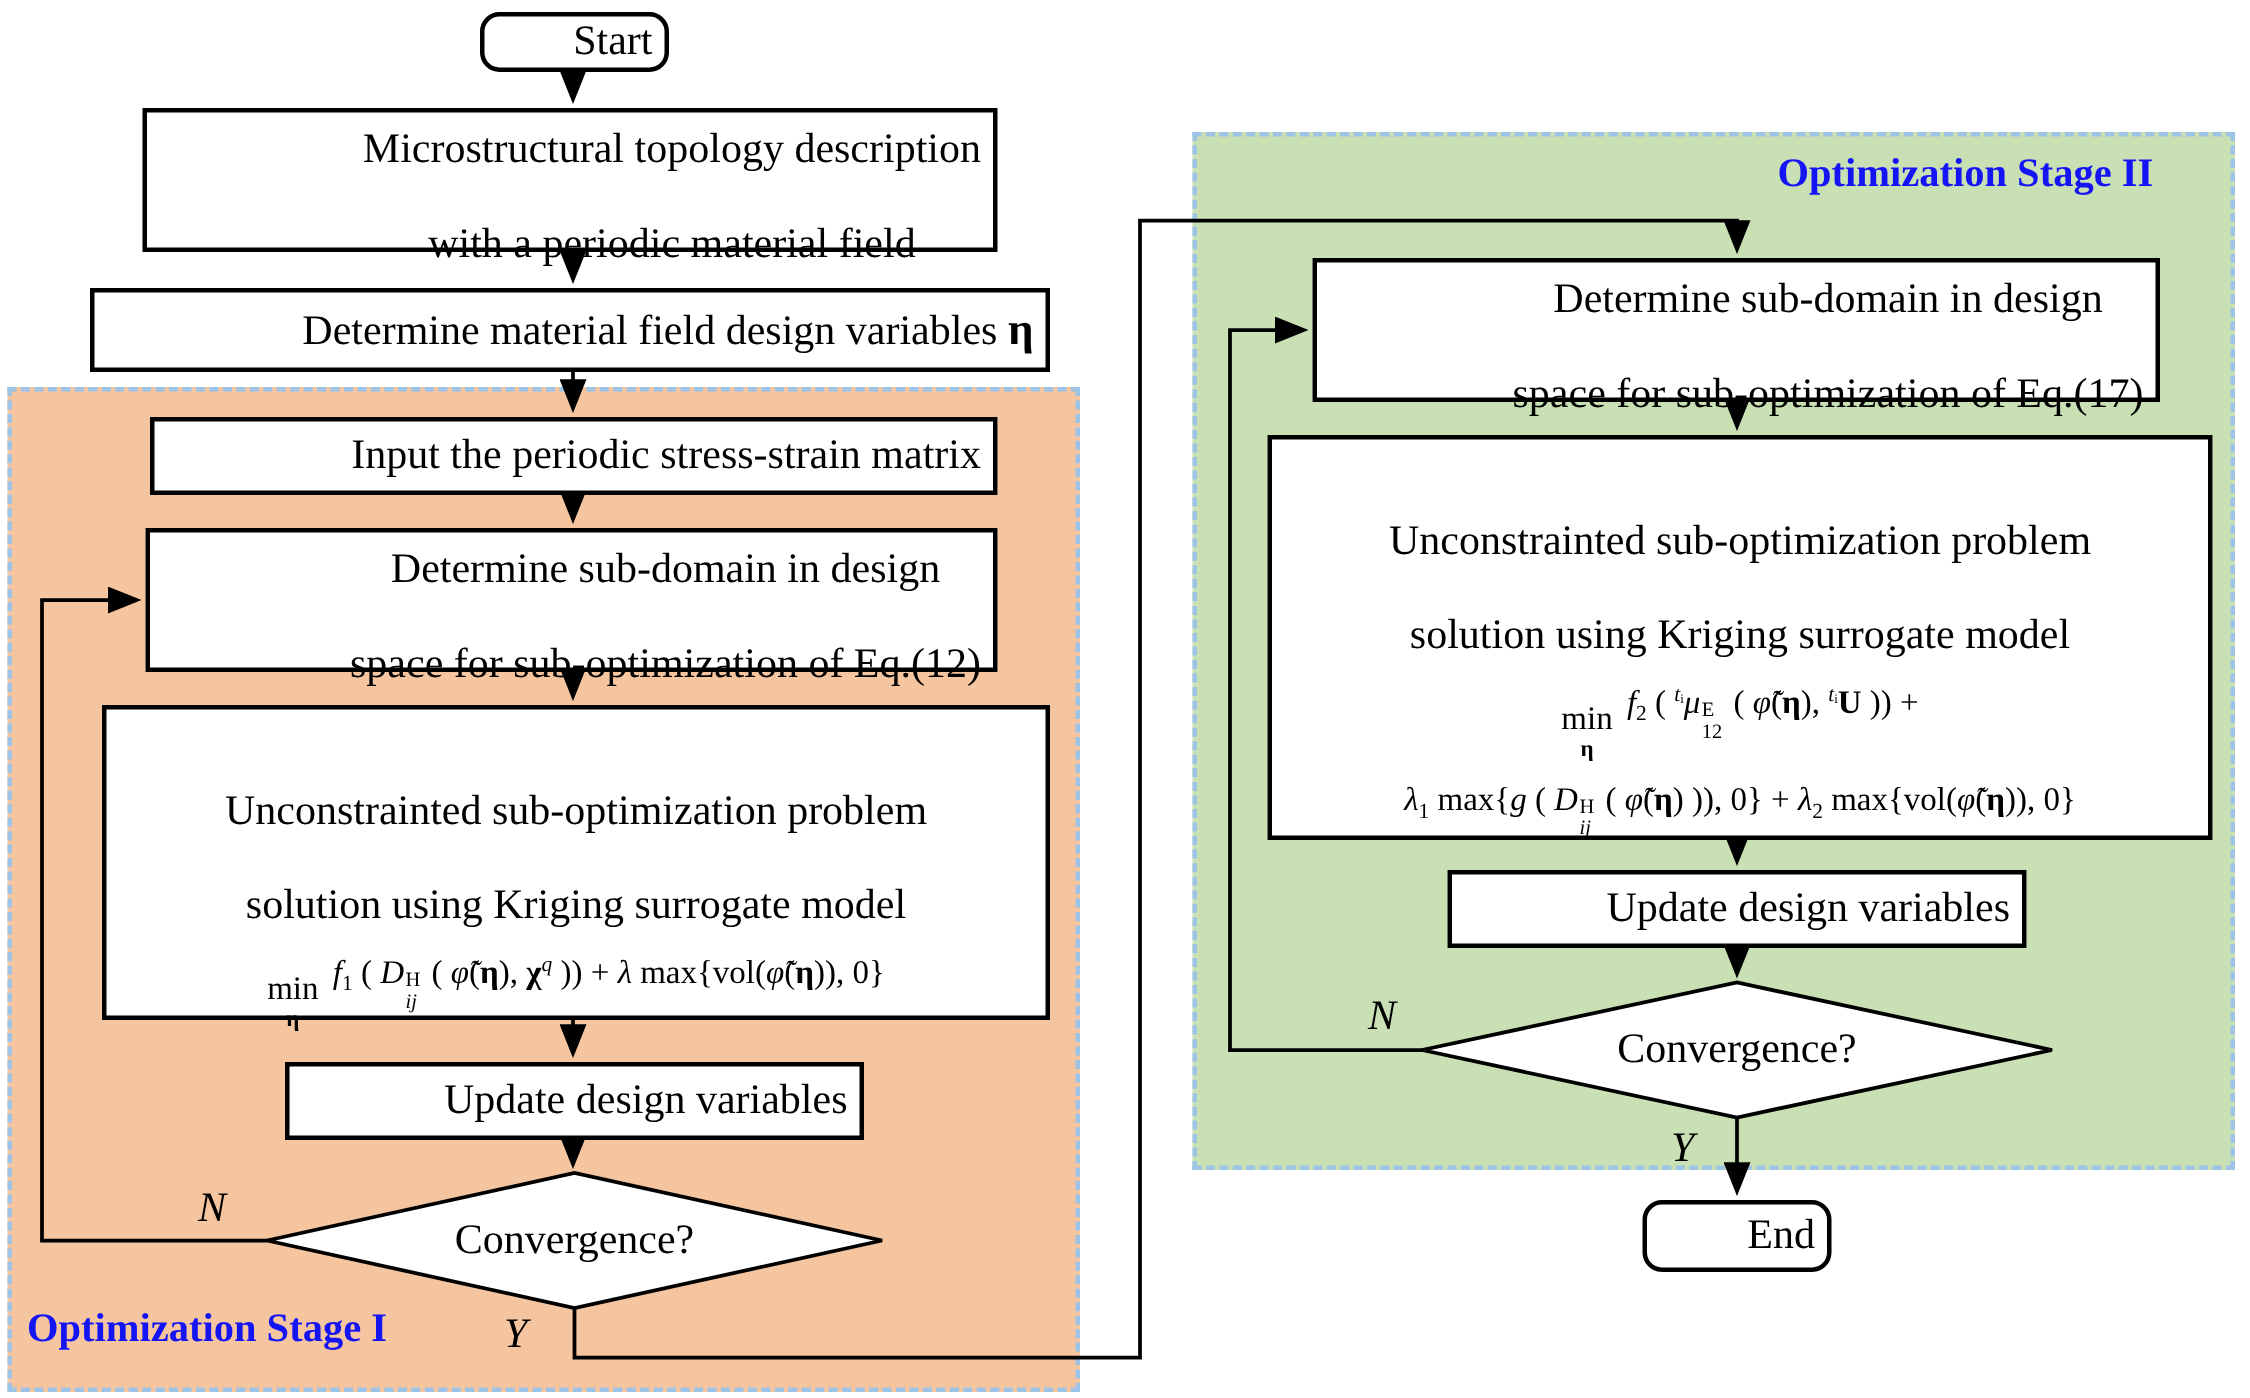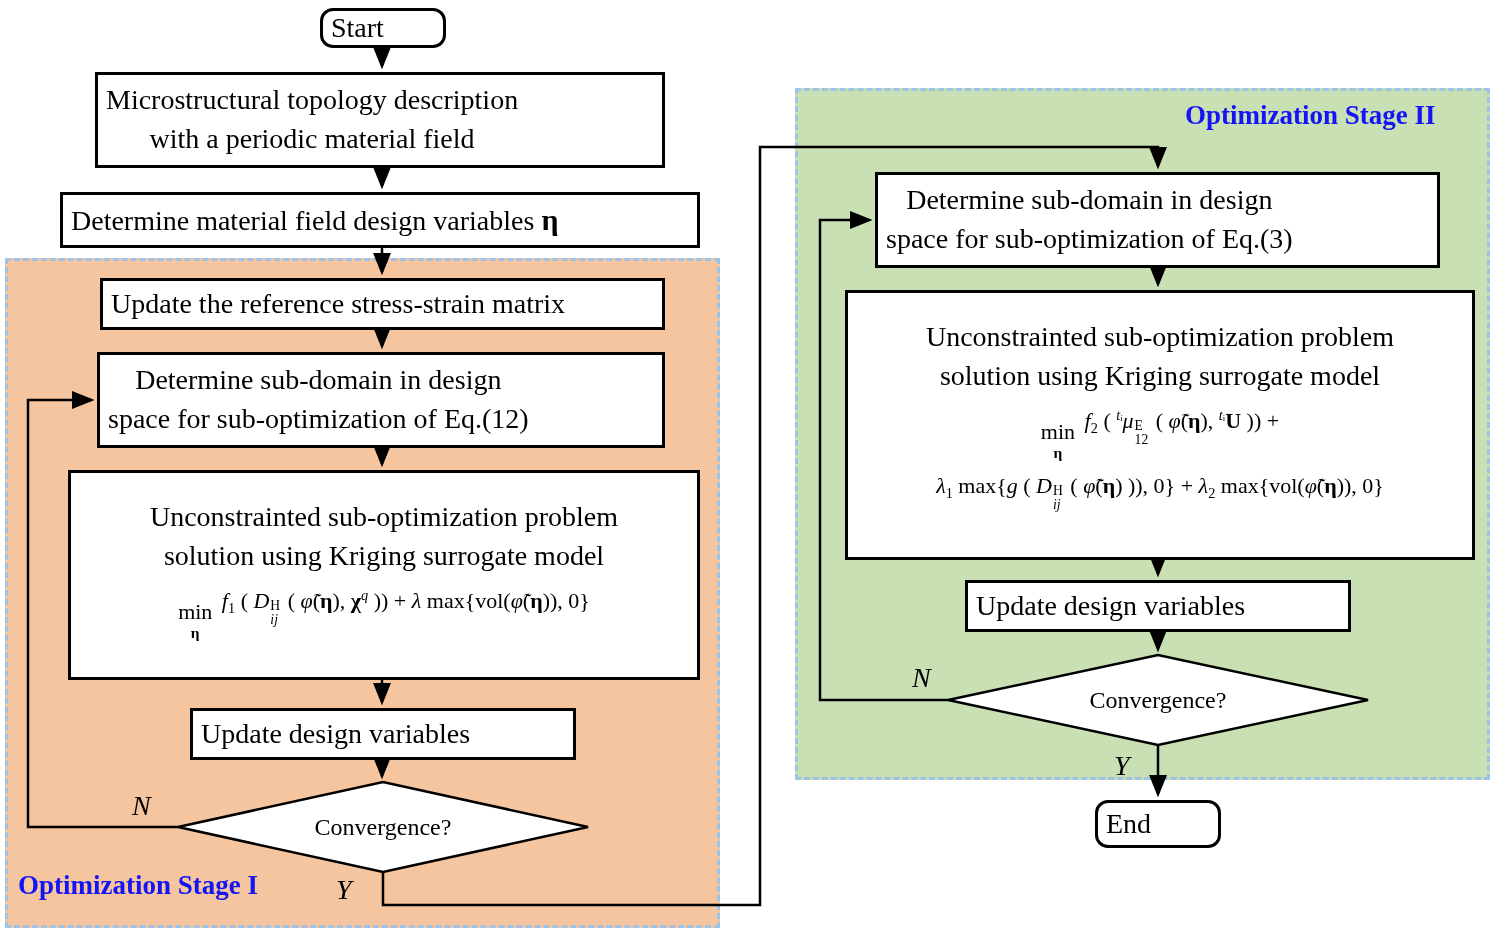--- a/index.html
+++ b/index.html
@@ -7,29 +7,29 @@
   body { font-family:"Liberation Serif","DejaVu Serif",serif; color:#000; }
   .canvas { position:relative; width:1500px; height:932px; background:#fff; overflow:hidden; }
 
   .stage { position:absolute; border:3px dashed var(--dash-border,#9DC3E6); z-index:1; }
   .stage1 { left:5px; top:258px; width:715px; height:670px; background:var(--stage1-fill,#F5C5A0); }
   .stage2 { left:795px; top:88px; width:695px; height:692px; background:var(--stage2-fill,#C8E0B4); }
 
   svg.wires { position:absolute; left:0; top:0; z-index:2; }
 
   .node { position:absolute; z-index:3; background:#fff; border:3px solid #000;
-          display:flex; align-items:center; justify-content:flex-start; text-align:center;
+          display:flex; align-items:center; justify-content:flex-end; text-align:center;
           font-size:28px; line-height:1.38; padding:2px 8px; }
   .pill { border-radius:13px; }
   .col  { flex-direction:column; justify-content:flex-start; padding-top:25px; }
 
-  .line { display:block; }
+  .line { display:block;margin-top:24px; }
 
   .diamond-text { position:absolute; z-index:3; display:flex; align-items:center; justify-content:center;
-                  font-size:24px; background:transparent; }
+                  font-size:28px; background:transparent; }
 
   .stage-label { position:absolute; z-index:3; font-weight:bold; font-size:27px;
                  color:var(--stage-label,#1414F5); }
 
   .edge-label { position:absolute; z-index:3; font-style:italic; font-size:28px; }
 
   .bold-var { font-weight:bold; font-size:30px; }
 
   .formula { font-size:22px; line-height:1.15; margin-top:12px; white-space:nowrap; }
   .formula2 { }
@@ -86,21 +86,21 @@
       <span class="line">Microstructural topology description</span>
       <span class="line">with a periodic material field</span>
     </span>
   </div>
 
   <div class="node" style="left:60px;top:192px;width:640px;height:56px;">
     <span><span>Determine material field design variables </span><span class="bold-var">η</span></span>
   </div>
 
   <div class="node" style="left:100px;top:278px;width:565px;height:52px;">
-    <span>Update the reference stress-strain matrix</span>
+    <span>Input the periodic stress-strain matrix</span>
   </div>
 
   <div class="node" style="left:97px;top:352px;width:568px;height:96px;">
     <span>
       <span class="line">Determine sub-domain in design</span>
       <span class="line">space for sub-optimization of Eq.(12)</span>
     </span>
   </div>
 
   <div class="node col" style="left:68px;top:470px;width:632px;height:210px;">
@@ -128,21 +128,21 @@
   <div class="edge-label" style="left:132px;top:790px;">N</div>
   <div class="edge-label" style="left:336px;top:874px;">Y</div>
 
   <div class="stage-label" style="left:1185px;top:100px;">Optimization Stage II</div>
 
   <div class="stage-label" style="left:18px;top:870px;">Optimization Stage I</div>
 
   <div class="node" style="left:875px;top:172px;width:565px;height:96px;">
     <span>
       <span class="line">Determine sub-domain in design</span>
-      <span class="line">space for sub-optimization of Eq.(3)</span>
+      <span class="line">space for sub-optimization of Eq.(17)</span>
     </span>
   </div>
 
   <div class="node col" style="left:845px;top:290px;width:630px;height:270px;">
     <span>
       <span class="line">Unconstrainted sub-optimization problem</span>
       <span class="line">solution using Kriging surrogate model</span>
     </span>
     <span class="formula"><span class="fx-stk">
           <span class="fx-stk-top">min</span>

